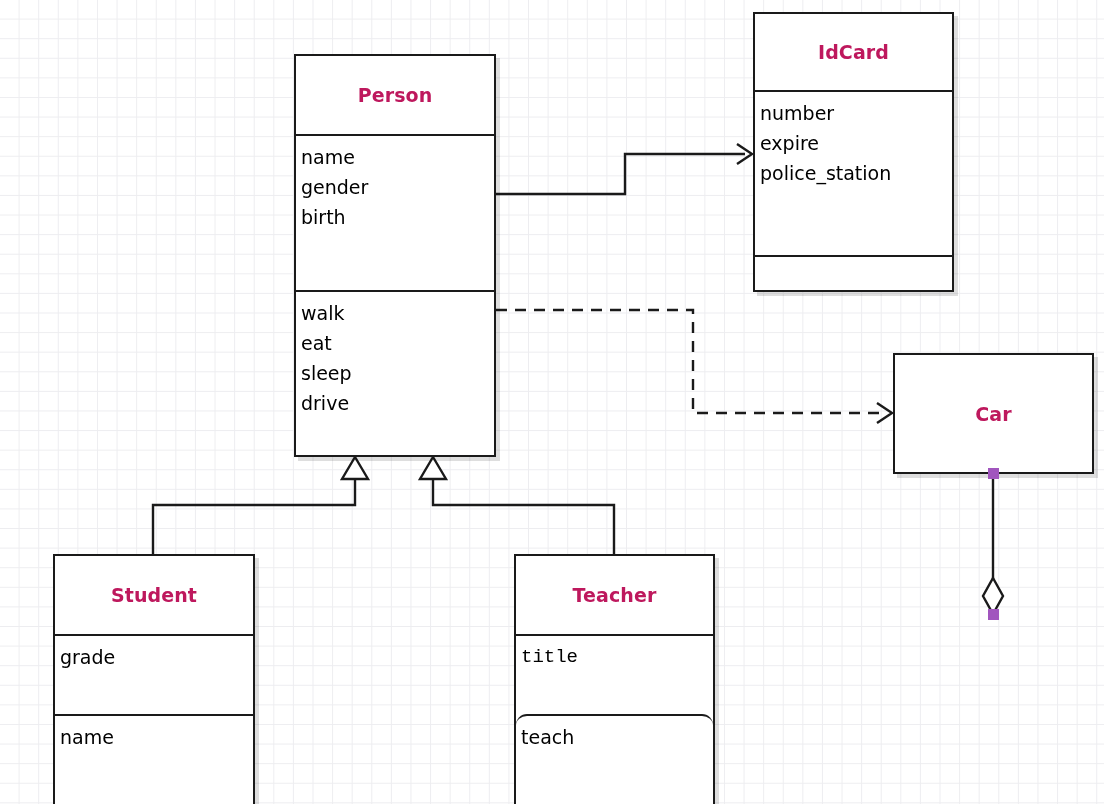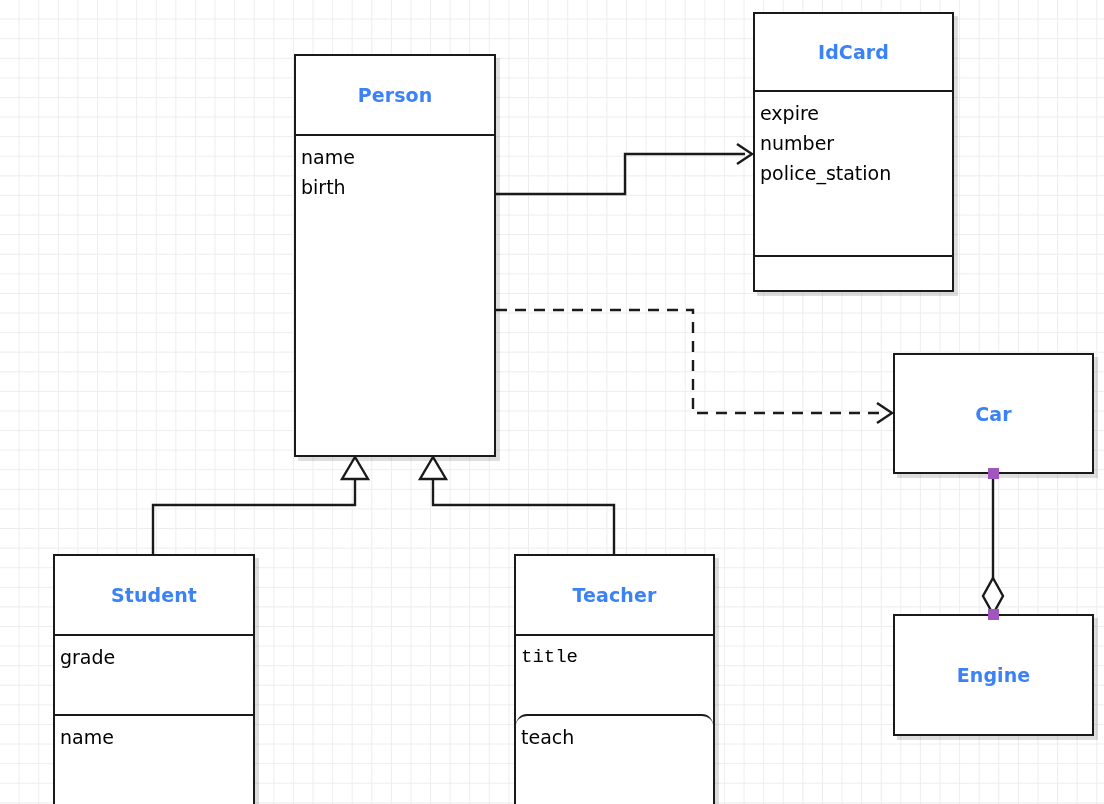--- a/index.html
+++ b/index.html
@@ -43,21 +43,21 @@
   }
   .compartment + .compartment {
     border-top: 2px solid #1a1a1a;
   }
   .cls-title {
     display: flex;
     align-items: center;
     justify-content: center;
     font-weight: bold;
     font-size: 19px;
-    color: #3b82f6;
+    color: #be185d;
     letter-spacing: 0.1px;
   }
   .cls-members {
     padding: 6px 0 0 5px;
     font-size: 19px;
     color: #000000;
     line-height: 30px;
   }
   .cls-members .member {
     white-space: nowrap;
@@ -132,41 +132,45 @@
     </g>
   </svg>
 
   <div class="endpoint-square" id="endpoint-car-bottom" style="background:#a155be"></div>
   <div class="endpoint-square" id="endpoint-engine-top" style="background:#a155be"></div>
 
   <div class="uml-class" id="class-person">
     <div class="compartment c-title cls-title">Person</div>
     <div class="compartment c-attrs cls-members">
       <div class="member">name</div>
+      <div class="member">gender</div>
       <div class="member">birth</div>
+    </div>
+    <div class="compartment c-methods cls-members">
+      <div class="member">walk</div>
+      <div class="member">eat</div>
+      <div class="member">sleep</div>
+      <div class="member">drive</div>
     </div>
   </div>
 
   <div class="uml-class" id="class-idcard">
     <div class="compartment c-title cls-title">IdCard</div>
     <div class="compartment c-attrs cls-members">
+      <div class="member">number</div>
       <div class="member">expire</div>
-      <div class="member">number</div>
       <div class="member">police_station</div>
     </div>
     <div class="compartment c-methods cls-members cls-empty"></div>
   </div>
 
   <div class="uml-class" id="class-car">
     <div class="compartment c-title cls-title">Car</div>
   </div>
 
-  <div class="uml-class" id="class-engine">
-    <div class="compartment c-title cls-title">Engine</div>
-  </div>
 
   <div class="uml-class" id="class-student">
     <div class="compartment c-title cls-title">Student</div>
     <div class="compartment c-attrs cls-members">
       <div class="member">grade</div>
     </div>
     <div class="compartment c-methods cls-members">
       <div class="member">name</div>
     </div>
   </div>

